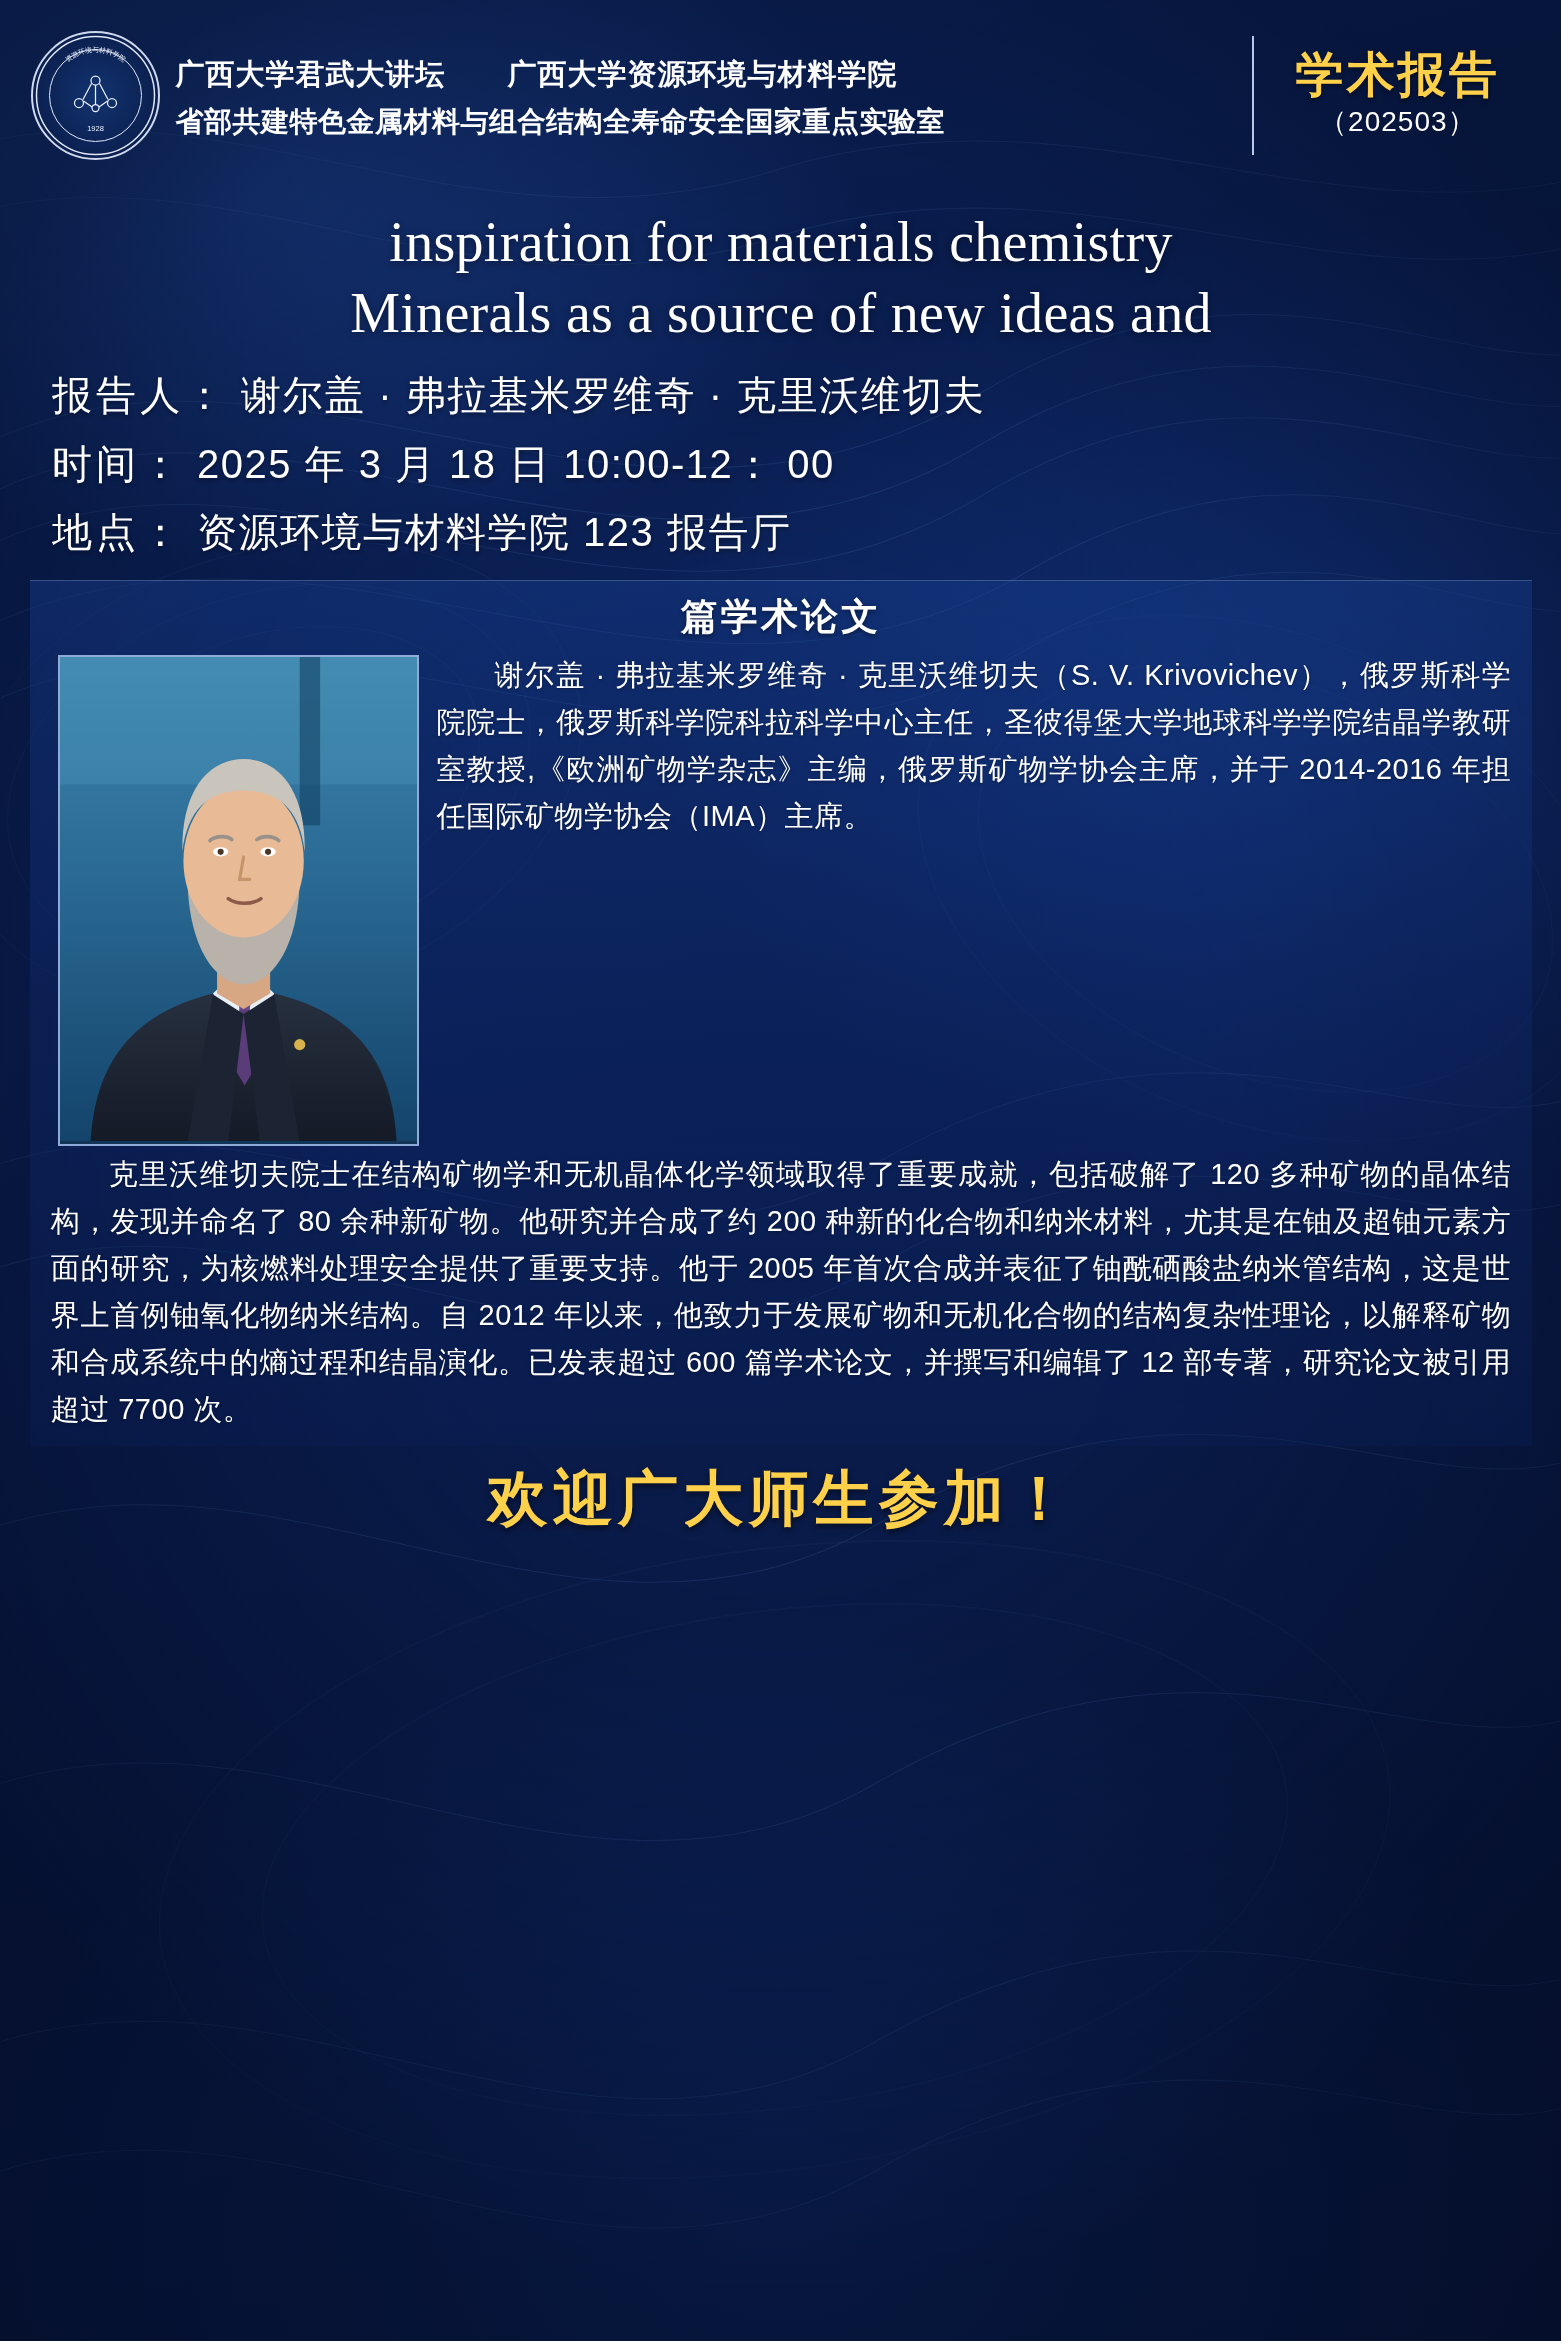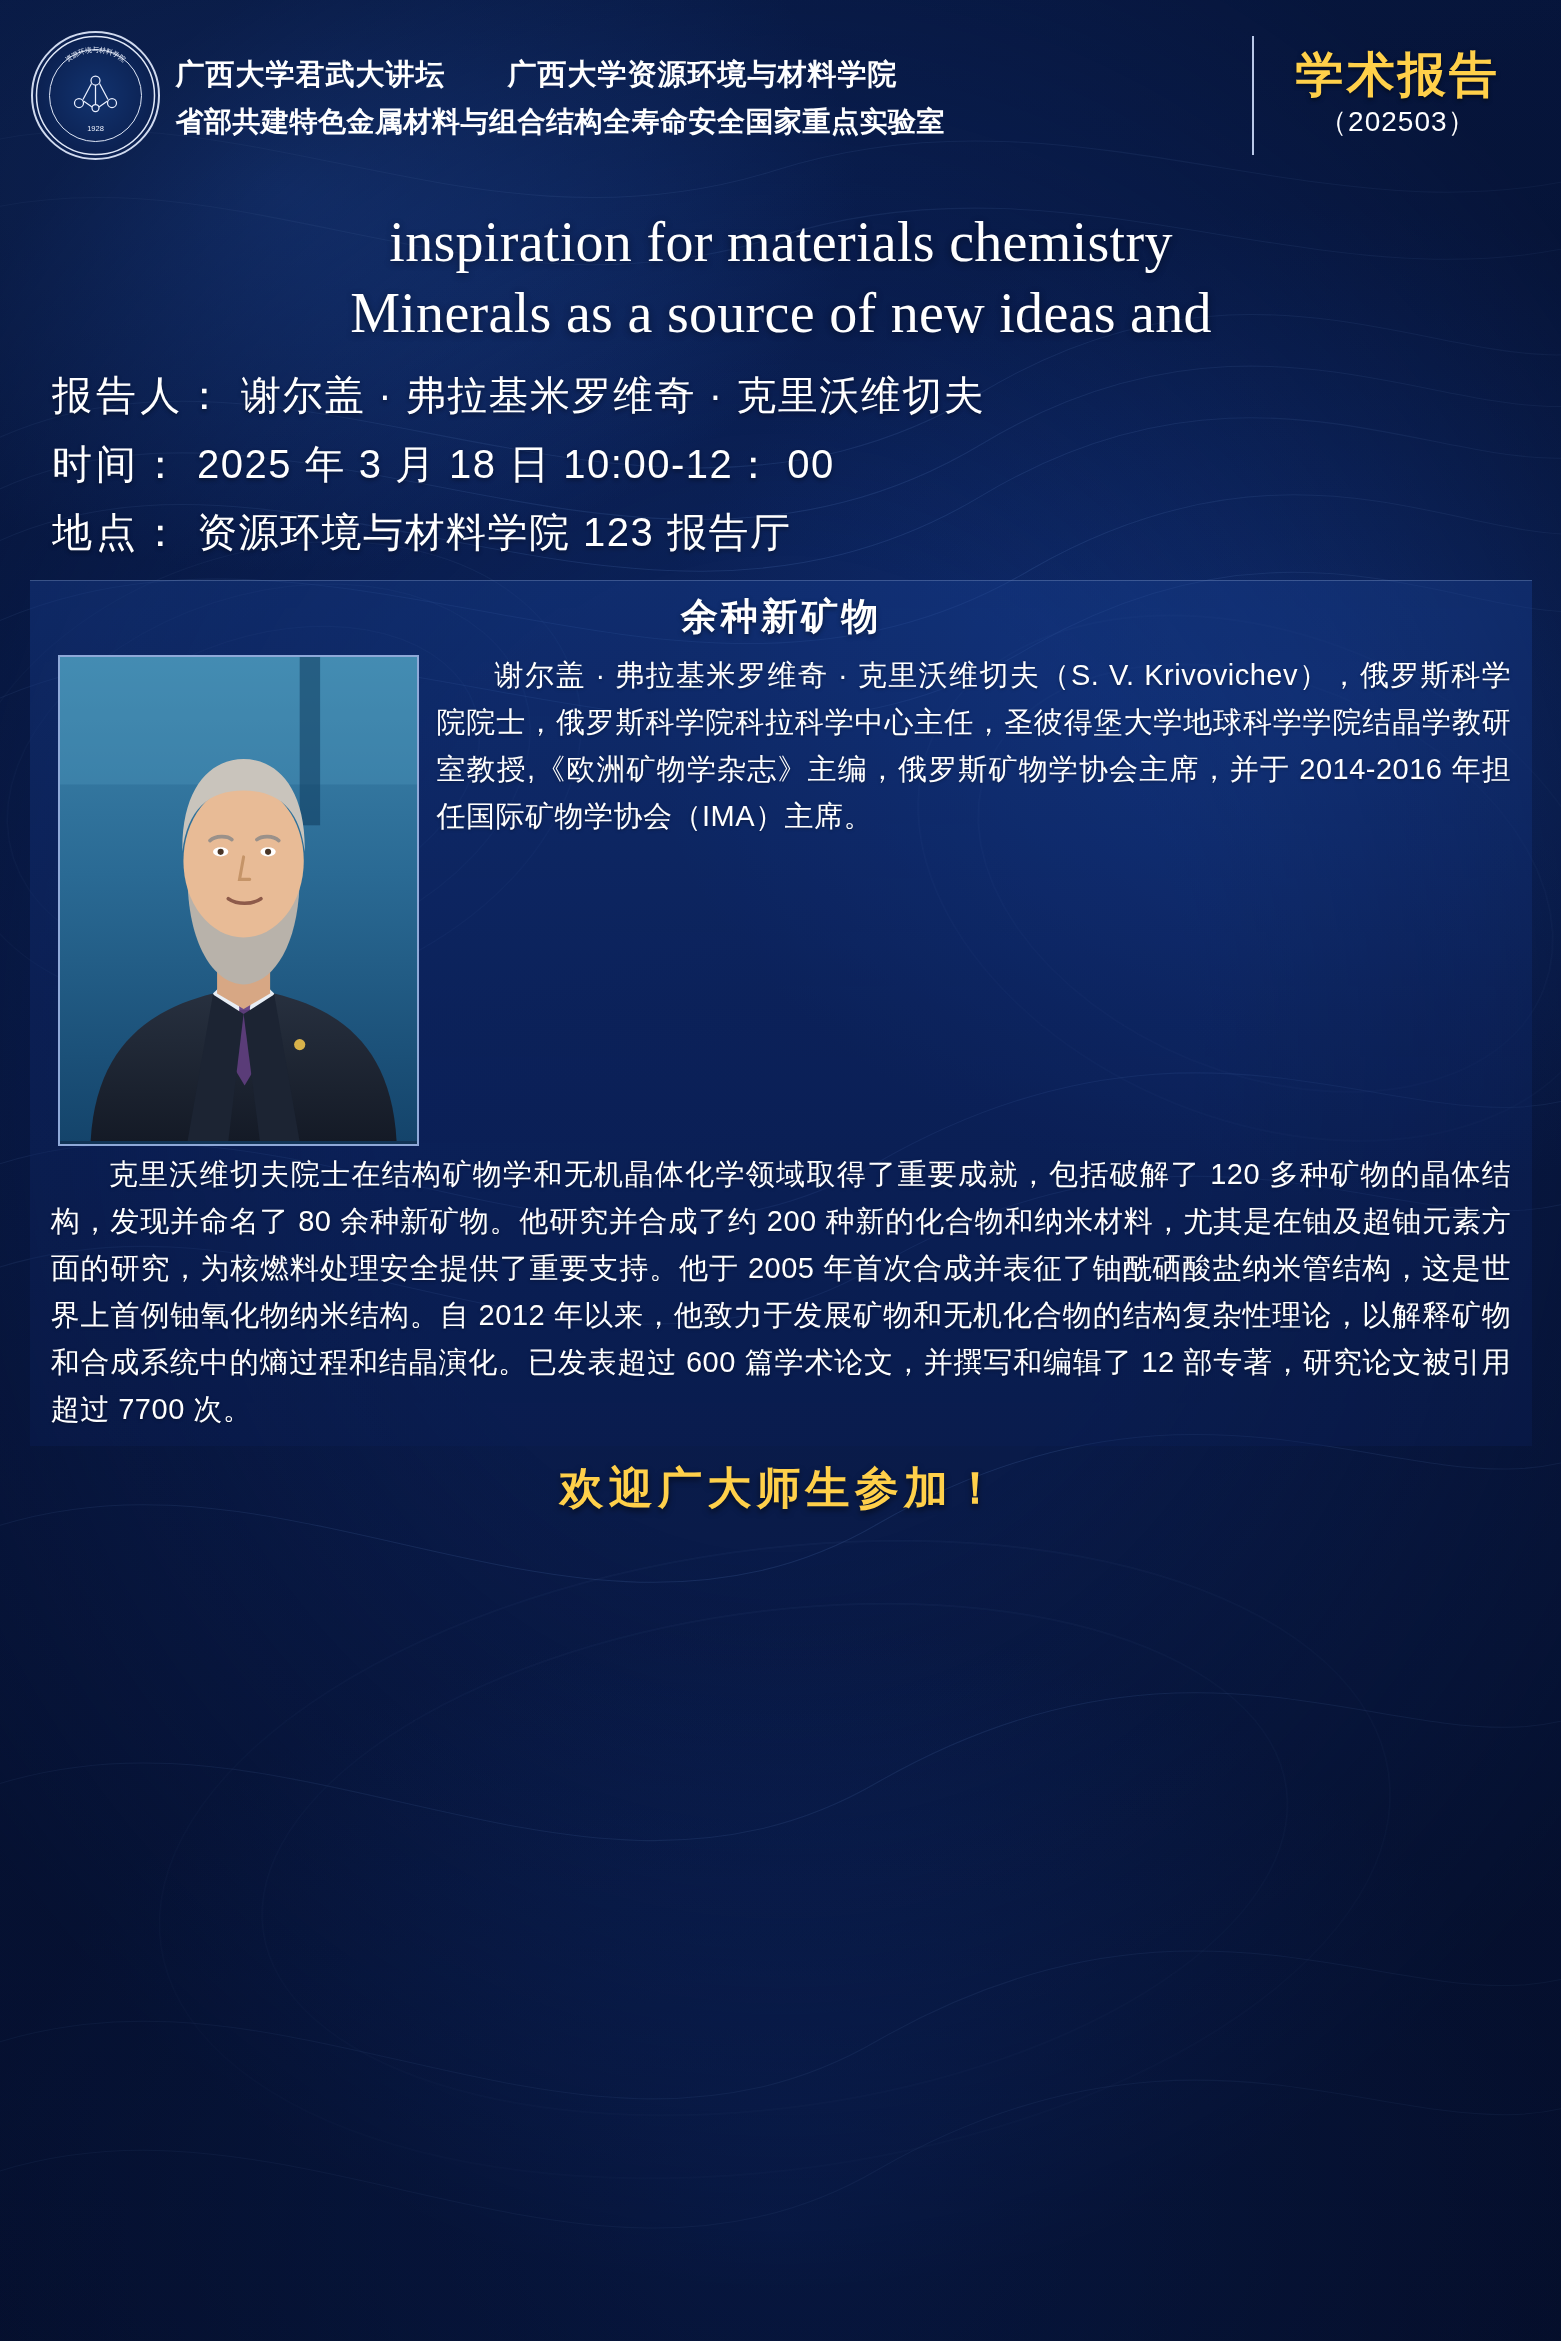--- a/index.html
+++ b/index.html
@@ -178,21 +178,21 @@
     margin-top: 3.1px;
   }
 
   
   .footer {
     position: relative;
     text-align: center;
     padding: 13.4px 0 20.7px;
   }
   .footer .welcome {
-    font-size: 44px;
+    font-size: 60px;
     font-weight: bold;
     color: #ffd04a;
     letter-spacing: 5.2px;
     text-shadow: 0 2.6px 6.2px rgba(0,0,0,0.55);
   }
 </style>
 </head>
 <body>
 
 <div class="poster">
@@ -273,21 +273,21 @@
       <span class="lbl">时间：</span>
       <span>2025 年 3 月 18 日 10:00-12： 00</span>
     </div>
     <div class="info-row">
       <span class="lbl">地点：</span>
       <span>资源环境与材料学院 123 报告厅</span>
     </div>
   </div>
 
   <div class="bio-panel">
-    <div class="bio-heading">余种新矿物</div>
+    <div class="bio-heading">篇学术论文</div>
 
     <div class="bio-top">
       <div class="portrait">
         <svg viewBox="0 0 700 950" preserveAspectRatio="xMidYMid slice">
           <defs>
             <linearGradient id="bg" x1="0" y1="0" x2="0" y2="1">
               <stop offset="0%" stop-color="#3f86ad"></stop>
               <stop offset="45%" stop-color="#2a6a94"></stop>
               <stop offset="100%" stop-color="#14446b"></stop>
             </linearGradient>

